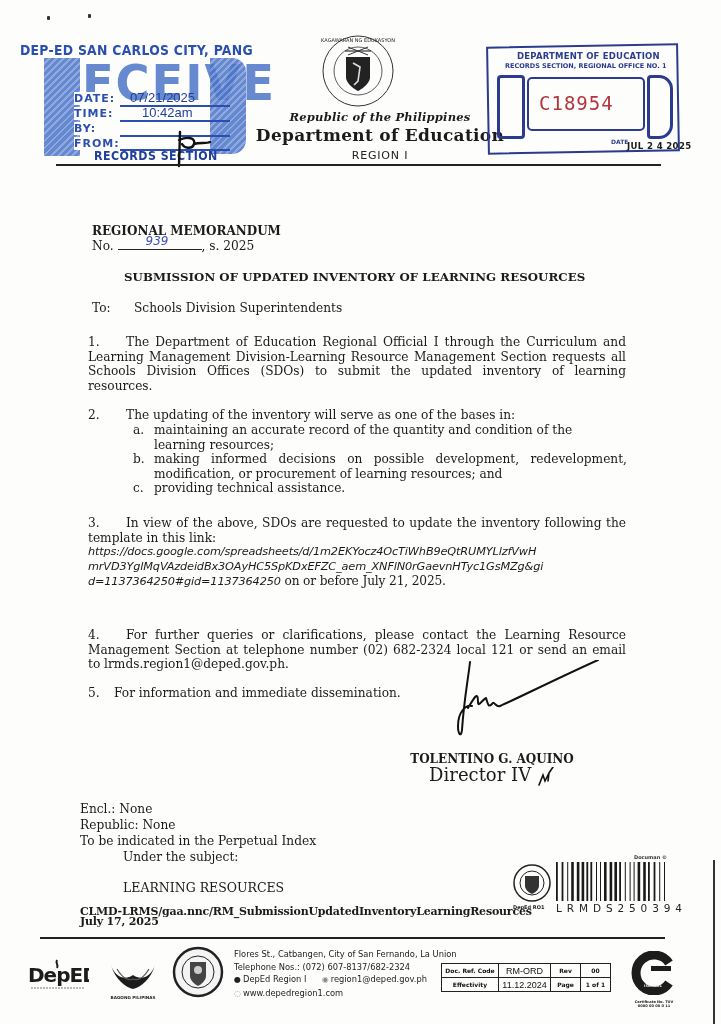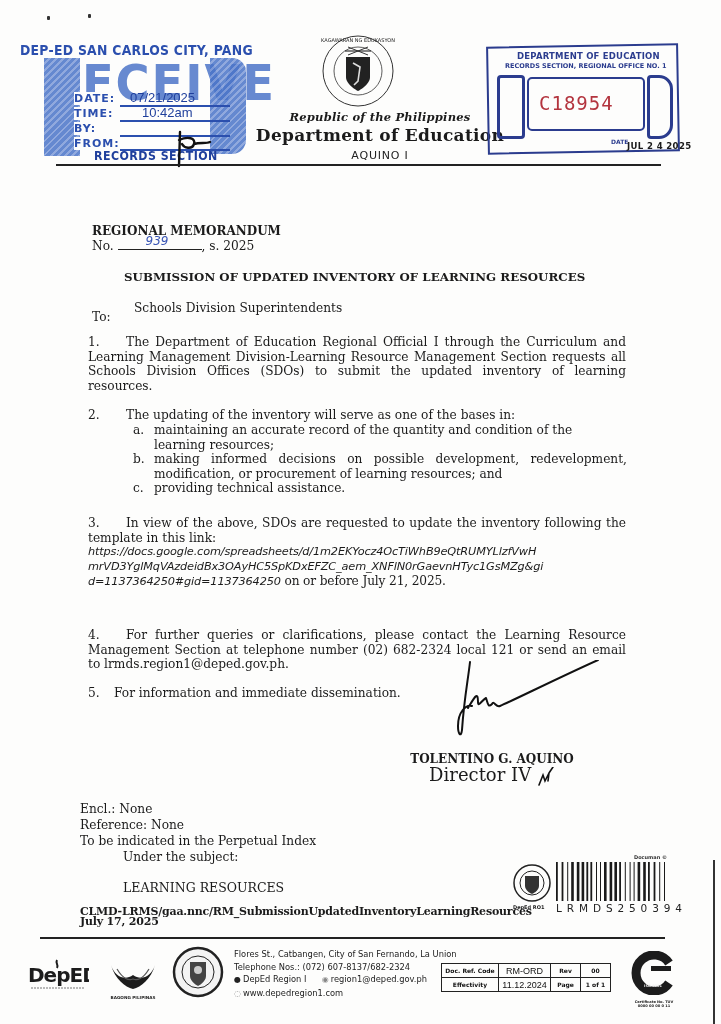--- a/index.html
+++ b/index.html
@@ -42,21 +42,21 @@
   .stamp-right .date { position: absolute; left: 140px; top: 95px; font-family: "DejaVu Sans", sans-serif; font-weight: bold; font-size: 9.5px; color: #1b1b1b; letter-spacing: 0.4px; white-space: nowrap; transform: scaleX(0.9); transform-origin: left; }
   .stamp-right .datelbl { position: absolute; left: 124px; top: 93px; font-family: "DejaVu Sans", sans-serif; font-weight: bold; font-size: 6px; color: #2b3c8e; }
 
   
   .body-text { font-family: "DejaVu Serif", serif; font-size: 12.2px; line-height: 14.6px; color: #1b1b1b; }
   .memo-title { left: 92px; top: 224px; font-weight: bold; font-size: 12px; font-family: "DejaVu Serif", serif; }
   .memo-no { left: 92px; top: 238px; font-size: 12.2px; }
   .memo-no .blank { display: inline-block; width: 84px; border-bottom: 1px solid #222; position: relative; height: 12px; vertical-align: baseline; }
   .memo-no .hand { position: absolute; left: 28px; top: -4px; font-family: "DejaVu Sans", sans-serif; font-style: italic; font-size: 12px; color: #3a56b5; }
   .subject { left: 124px; top: 270px; font-weight: bold; font-size: 11.8px; letter-spacing: 0.05px; }
-  .to-lbl { left: 92px; top: 301px; margin-top: 9px; }
+  .to-lbl { left: 92px; top: 301px; }
   .to-val { left: 134px; top: 301px; }
 
   .para { left: 88px; width: 538px; text-align: justify; }
   .para .num { display: inline-block; width: 38px; }
   .sub-list { position: absolute; left: 133px; width: 494px; }
   .sub-item { display: flex; }
   .sub-item .lt { width: 21px; flex: none; }
   .sub-item .tx { flex: 1; text-align: justify; }
 
   .link { font-style: italic; font-family: "DejaVu Sans", sans-serif; font-size: 11.3px; letter-spacing: -0.15px; }
@@ -133,21 +133,21 @@
   <circle cx="38" cy="38" r="35" fill="none" stroke="#333" stroke-width="1"></circle>
   <circle cx="38" cy="38" r="24" fill="none" stroke="#333" stroke-width="0.8"></circle>
   <path d="M26 24 L50 24 L50 44 C50 52 38 58 38 58 C38 58 26 52 26 44 Z" fill="#222"></path>
   <path d="M33 30 L40 34 L38 48 L34 52" stroke="#ddd" stroke-width="1.6" fill="none"></path>
   <path d="M25 18 L51 18" stroke="#333" stroke-width="1.2"></path>
   <path d="M28 14 L48 22 M48 14 L28 22" stroke="#333" stroke-width="1"></path>
   <text x="38" y="9" text-anchor="middle" font-size="5" font-family="DejaVu Sans, sans-serif" fill="#222">KAGAWARAN NG EDUKASYON</text>
 </svg>
 <div class="abs rep">Republic of the Philippines</div>
 <div class="abs dept">Department of Education</div>
-<div class="abs region">AQUINO I</div>
+<div class="abs region">REGION I</div>
 <div class="abs header-rule"></div>
 
 <div class="abs stamp-right">
   <div class="frame"></div>
   <div class="t1">DEPARTMENT OF EDUCATION</div>
   <div class="t2">RECORDS SECTION, REGIONAL OFFICE NO. 1</div>
   <div class="bigR"></div>
   <div class="box"></div>
   <div class="num">C18954</div>
   <div class="bigD"></div>
@@ -208,21 +208,21 @@
 </svg>
 <div class="abs body-text signatory-name">TOLENTINO G. AQUINO</div>
 <div class="abs body-text signatory-pos">
   <span>Director IV</span>
   <svg width="18" height="20" viewBox="0 0 18 20" style="vertical-align:-6px;">
     <path d="M2 18 L6 8 L8 14 L12 6 L11 14 M12 6 L16 0" stroke="#111" stroke-width="1.6" fill="none" stroke-linecap="round"></path>
   </svg>
 </div>
 
 <div class="abs body-text encl" style="top:802px;">Encl.: None</div>
-<div class="abs body-text encl" style="top:818px;">Reference: None</div>
+<div class="abs body-text encl" style="top:818px;">Republic: None</div>
 <div class="abs body-text encl" style="top:834px;">To be indicated in the Perpetual Index</div>
 <div class="abs body-text encl" style="left:123px;top:850px;">Under the subject:</div>
 <div class="abs body-text lr">LEARNING RESOURCES</div>
 <div class="abs ref-code">
   <div>CLMD-LRMS/gaa.nnc/RM_SubmissionUpdatedInventoryLearningResources</div>
   <div>July 17, 2025</div>
 </div>
 
 <div class="abs documan">Documan ©</div>
 <svg class="abs doc-seal" viewBox="0 0 38 38">

